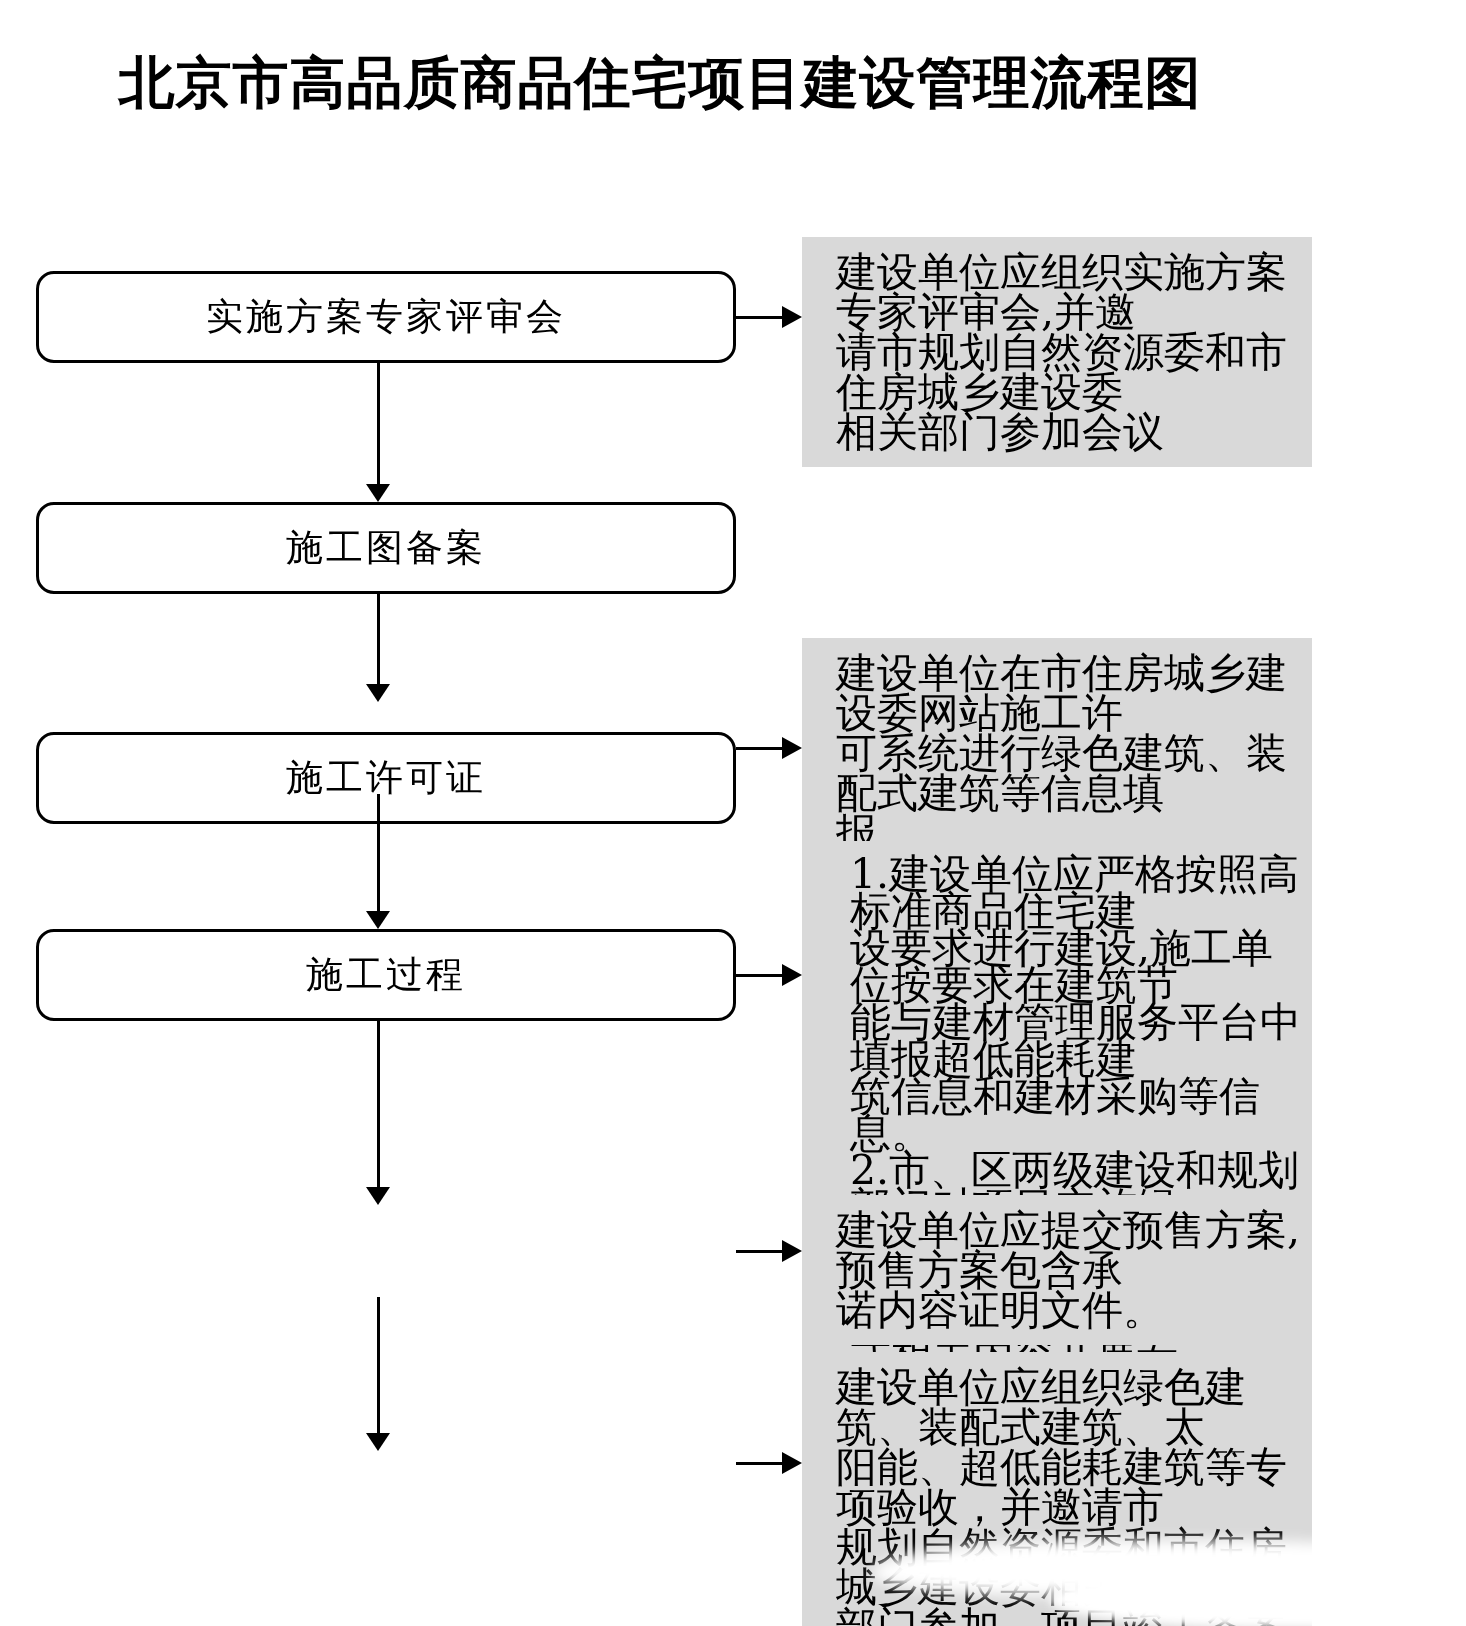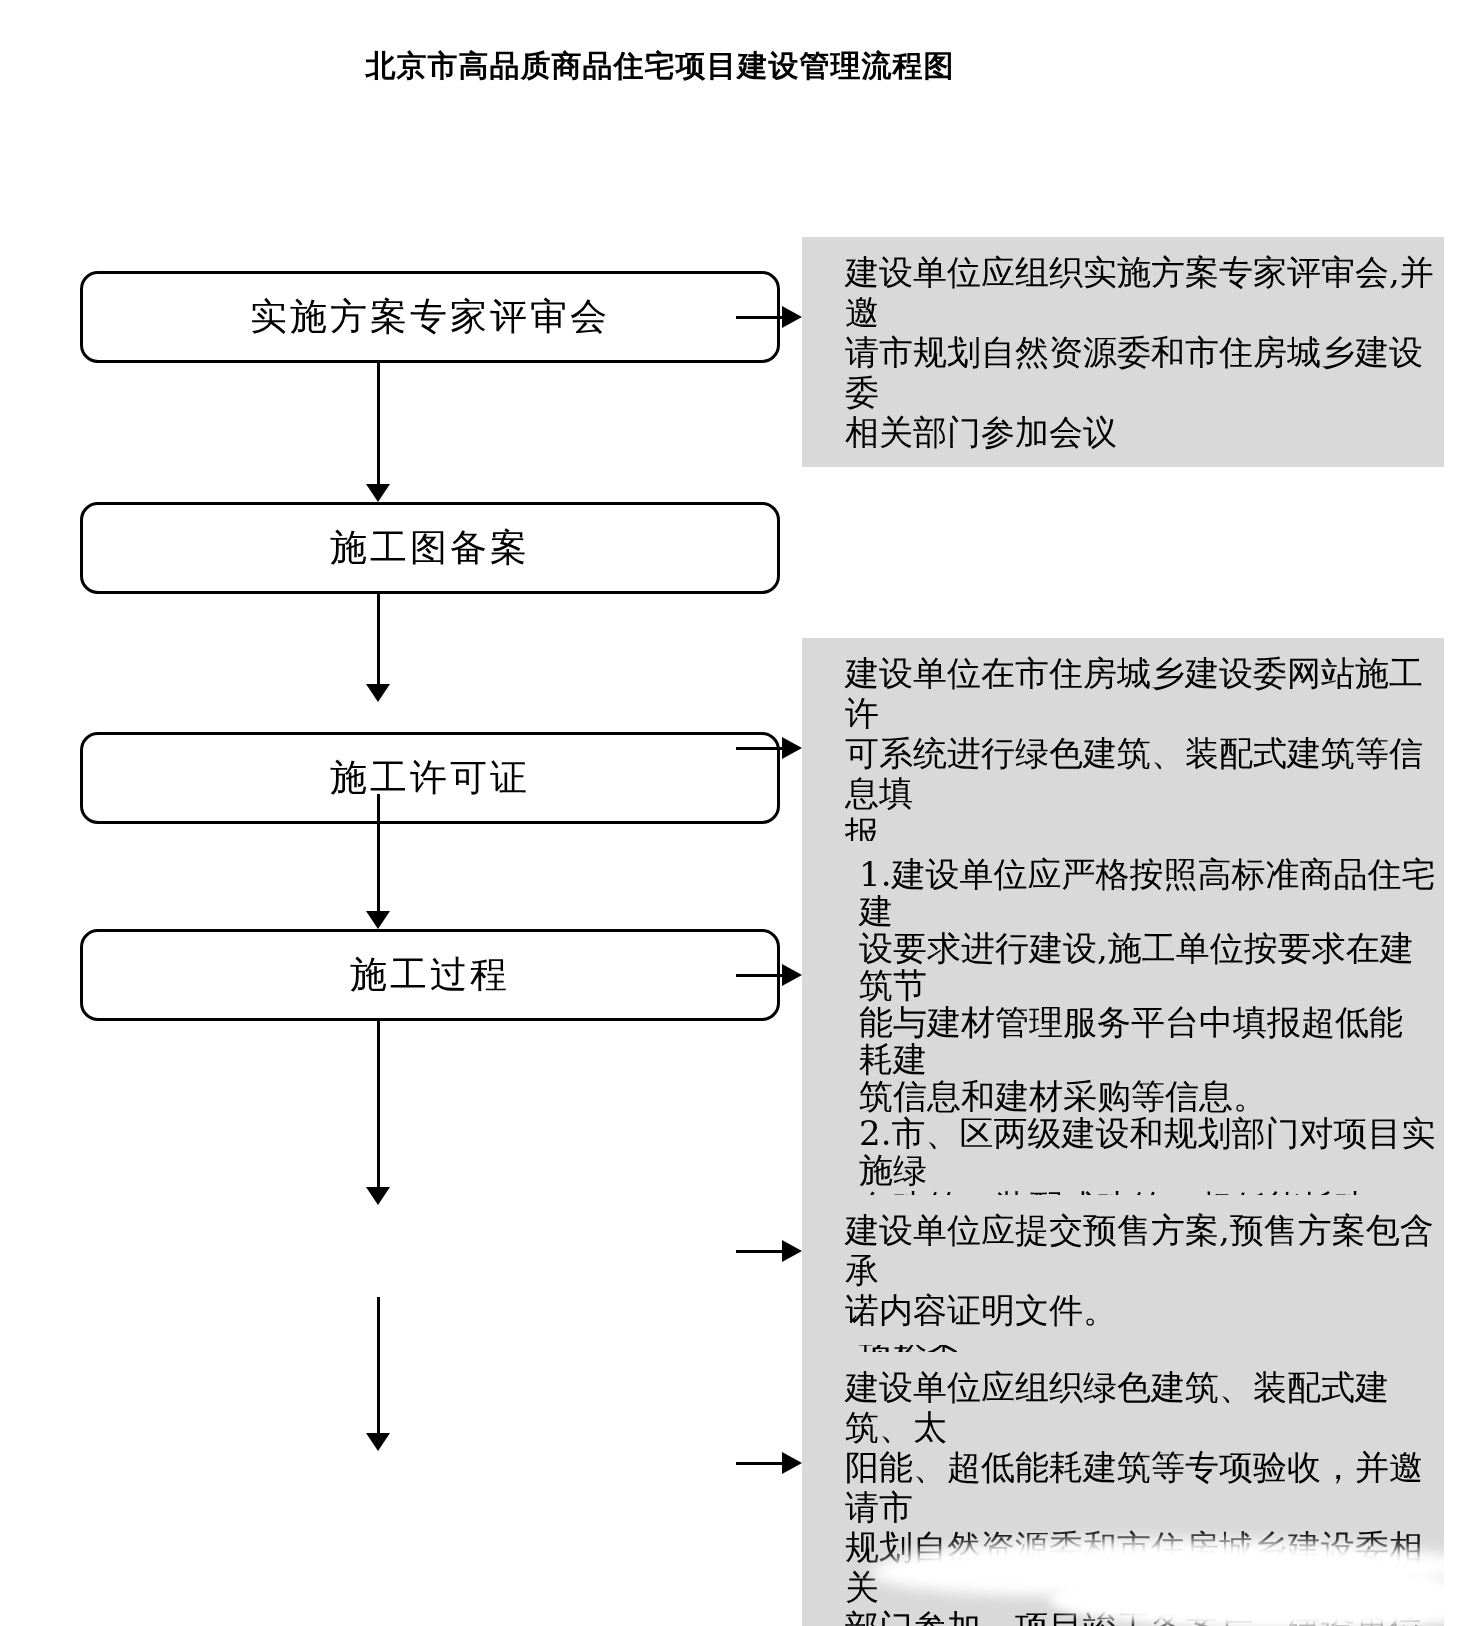--- a/index.html
+++ b/index.html
@@ -6,40 +6,39 @@
   .page{
     position:relative;
     width:1466px;height:1626px;
     background:#ffffff;
     overflow:hidden;
     font-family:"DejaVu Serif","Liberation Serif",serif;
   }
   .title{
     position:absolute;left:0;top:46px;width:1320px;text-align:center;
     font-family:Liberation Sans, sans-serif;
-    font-weight:700;font-size:30px;letter-spacing:1px;color:#000;
+    font-weight:700;font-size:56px;letter-spacing:1px;color:#000;
   }
   .subtitle{
     position:absolute;left:0;top:152px;width:1320px;text-align:center;
     font-size:37px;letter-spacing:2px;color:#000;
   }
   .flow-box{
     position:absolute;left:36px;width:700px;height:92px;
     border:3px solid #000;border-radius:18px;background:#fff;
     display:flex;align-items:center;justify-content:center;
     font-size:37px;letter-spacing:3px;color:#000;
     box-sizing:border-box;
-    margin-left:44px;
   }
   .annotation{
-    position:absolute;left:802px;width:642px;
+    position:absolute;left:802px;width:510px;
     background:#d9d9d9;
     box-sizing:border-box;
-    padding:15px 8px 15px 43px;
-    font-size:34px;color:#000;
+    padding:15px 8px 15px 34px;
+    font-size:41px;color:#000;
   }
   .annotation span{
     display:block;white-space:pre-line;line-height:40px;
   }
   .annotation.tight span{line-height:37px;margin-left:14px;}
   
   .v-connector{position:absolute;width:24px;}
   .v-connector .v-line{
     position:absolute;left:11px;top:0;bottom:16px;width:3px;background:#000;
   }

